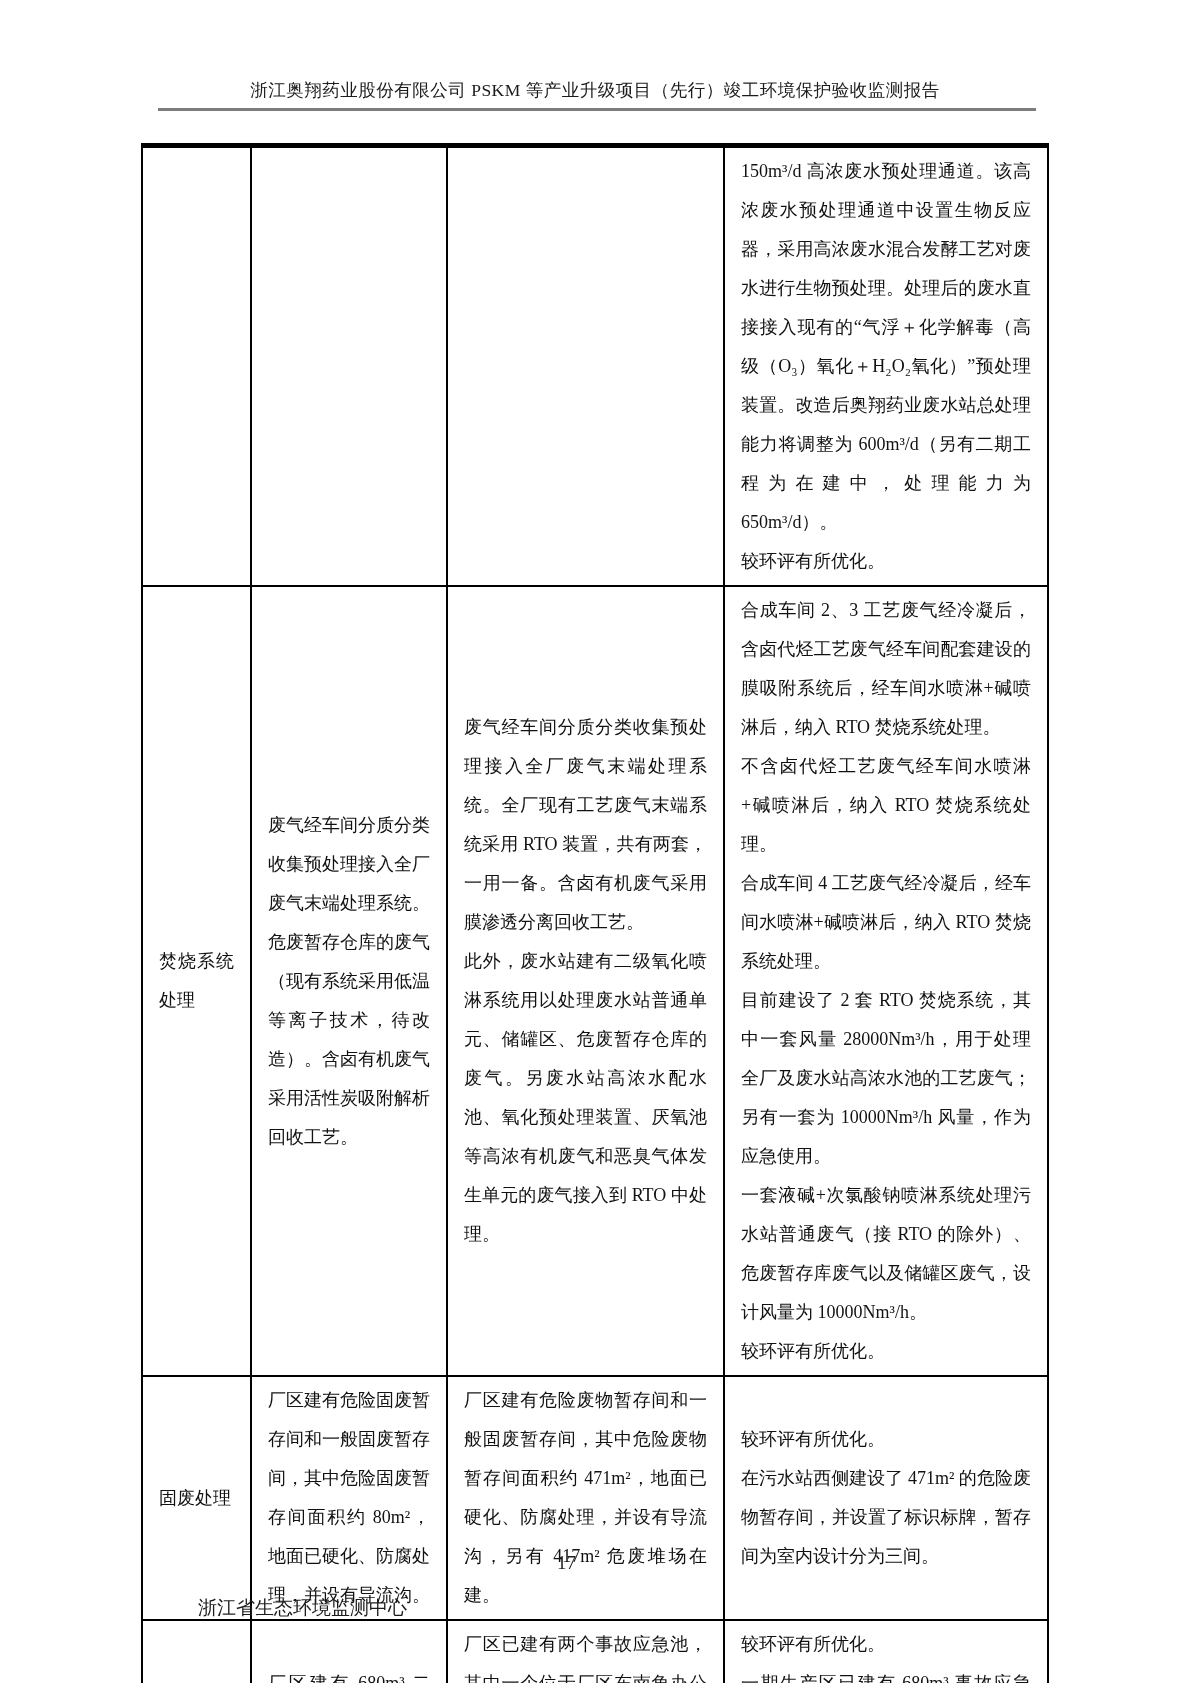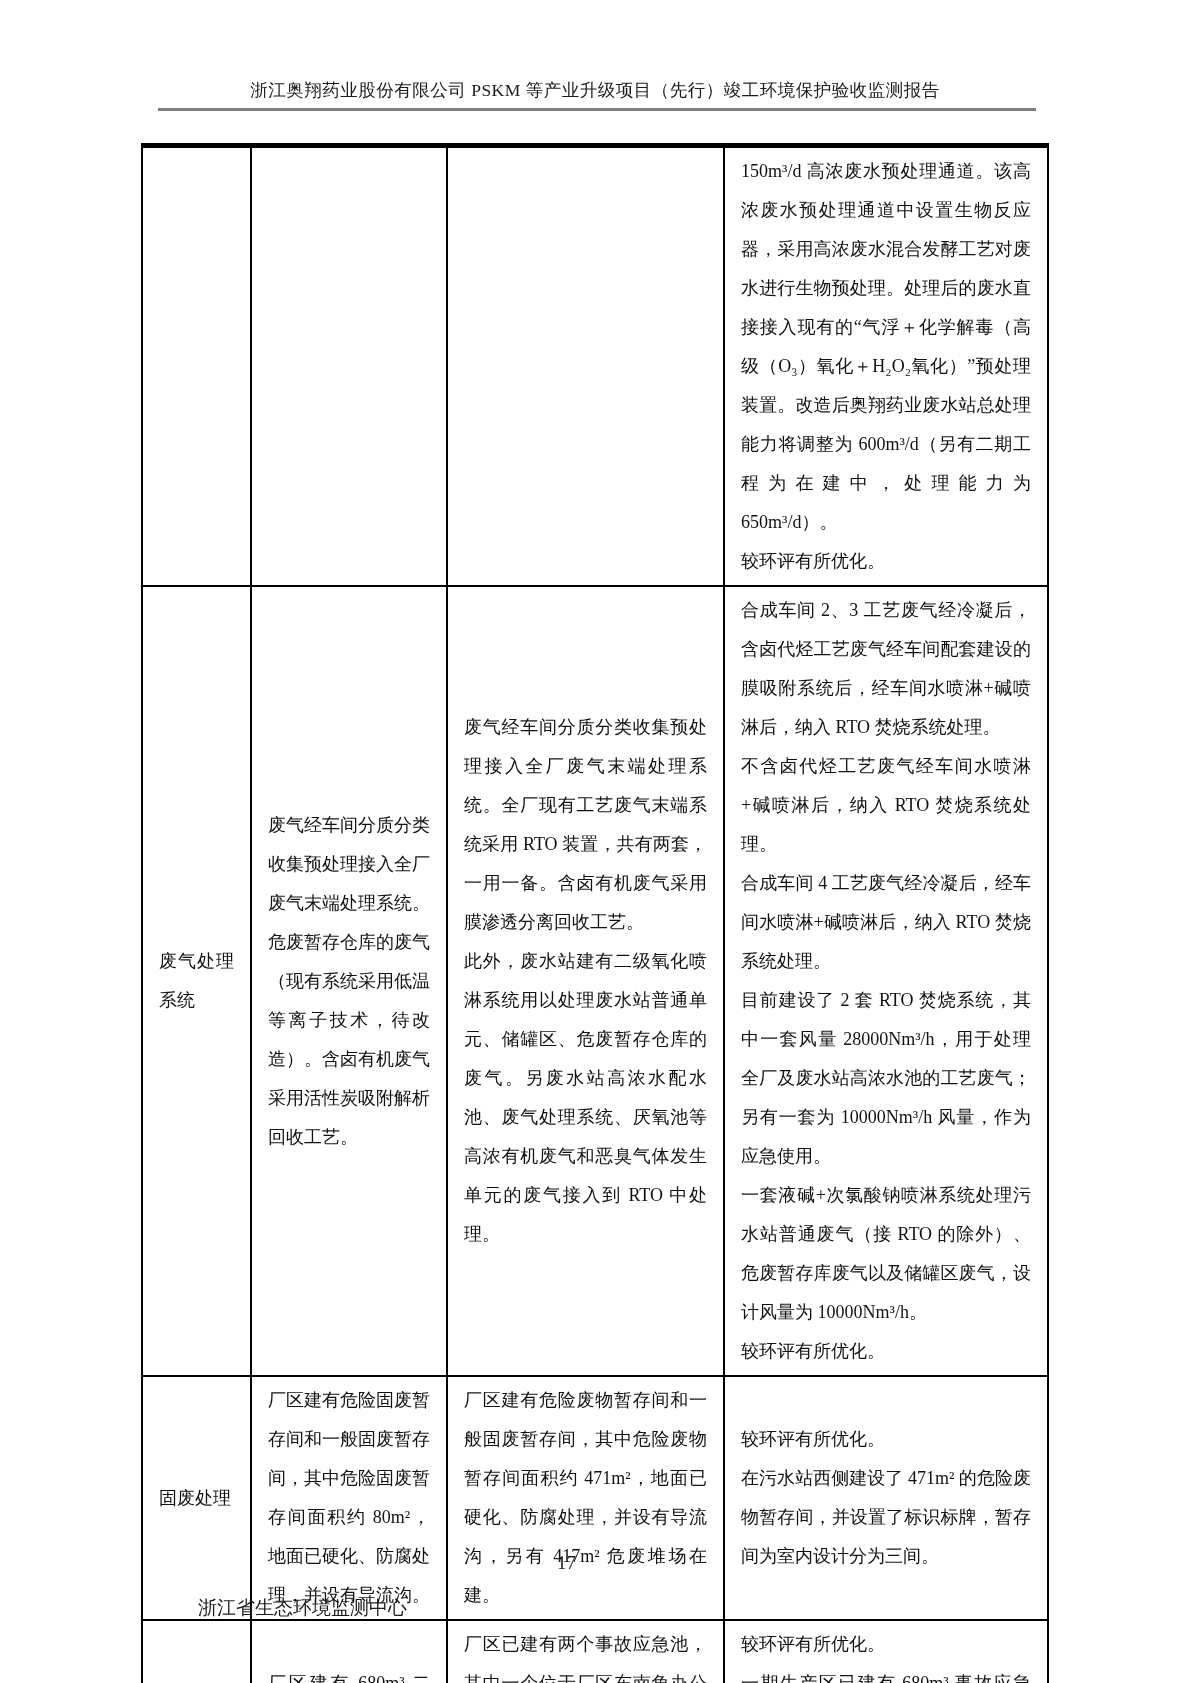--- a/index.html
+++ b/index.html
@@ -85,24 +85,24 @@
     </colgroup>
     <tbody>
         <tr class="r1">
       <td class="label-cell"></td>
       <td></td>
       <td></td>
       <td class="va-top">150m³/d 高浓废水预处理通道。该高浓废水预处理通道中设置生物反应器，采用高浓废水混合发酵工艺对废水进行生物预处理。处理后的废水直接接入现有的“气浮＋化学解毒（高级（O₃）氧化＋H₂O₂氧化）”预处理装置。改造后奥翔药业废水站总处理能力将调整为 600m³/d（另有二期工程为在建中，处理能力为 650m³/d）。
 较环评有所优化。</td>
     </tr>
     <tr class="r2">
-      <td class="label-cell">废气处理系统</td>
+      <td class="label-cell">焚烧系统处理</td>
       <td>废气经车间分质分类收集预处理接入全厂废气末端处理系统。危废暂存仓库的废气（现有系统采用低温等离子技术，待改造）。含卤有机废气采用活性炭吸附解析回收工艺。</td>
       <td>废气经车间分质分类收集预处理接入全厂废气末端处理系统。全厂现有工艺废气末端系统采用 RTO 装置，共有两套，一用一备。含卤有机废气采用膜渗透分离回收工艺。
-此外，废水站建有二级氧化喷淋系统用以处理废水站普通单元、储罐区、危废暂存仓库的废气。另废水站高浓水配水池、废气处理系统、厌氧池等高浓有机废气和恶臭气体发生单元的废气接入到 RTO 中处理。</td>
+此外，废水站建有二级氧化喷淋系统用以处理废水站普通单元、储罐区、危废暂存仓库的废气。另废水站高浓水配水池、氧化预处理装置、厌氧池等高浓有机废气和恶臭气体发生单元的废气接入到 RTO 中处理。</td>
       <td class="va-top">合成车间 2、3 工艺废气经冷凝后，含卤代烃工艺废气经车间配套建设的膜吸附系统后，经车间水喷淋+碱喷淋后，纳入 RTO 焚烧系统处理。
 不含卤代烃工艺废气经车间水喷淋+碱喷淋后，纳入 RTO 焚烧系统处理。
 合成车间 4 工艺废气经冷凝后，经车间水喷淋+碱喷淋后，纳入 RTO 焚烧系统处理。
 目前建设了 2 套 RTO 焚烧系统，其中一套风量 28000Nm³/h，用于处理全厂及废水站高浓水池的工艺废气；另有一套为 10000Nm³/h 风量，作为应急使用。
 一套液碱+次氯酸钠喷淋系统处理污水站普通废气（接 RTO 的除外）、危废暂存库废气以及储罐区废气，设计风量为 10000Nm³/h。
 较环评有所优化。</td>
     </tr>
     <tr class="r3">
       <td class="label-cell">固废处理</td>
       <td>厂区建有危险固废暂存间和一般固废暂存间，其中危险固废暂存间面积约 80m²，地面已硬化、防腐处理，并设有导流沟。</td>

